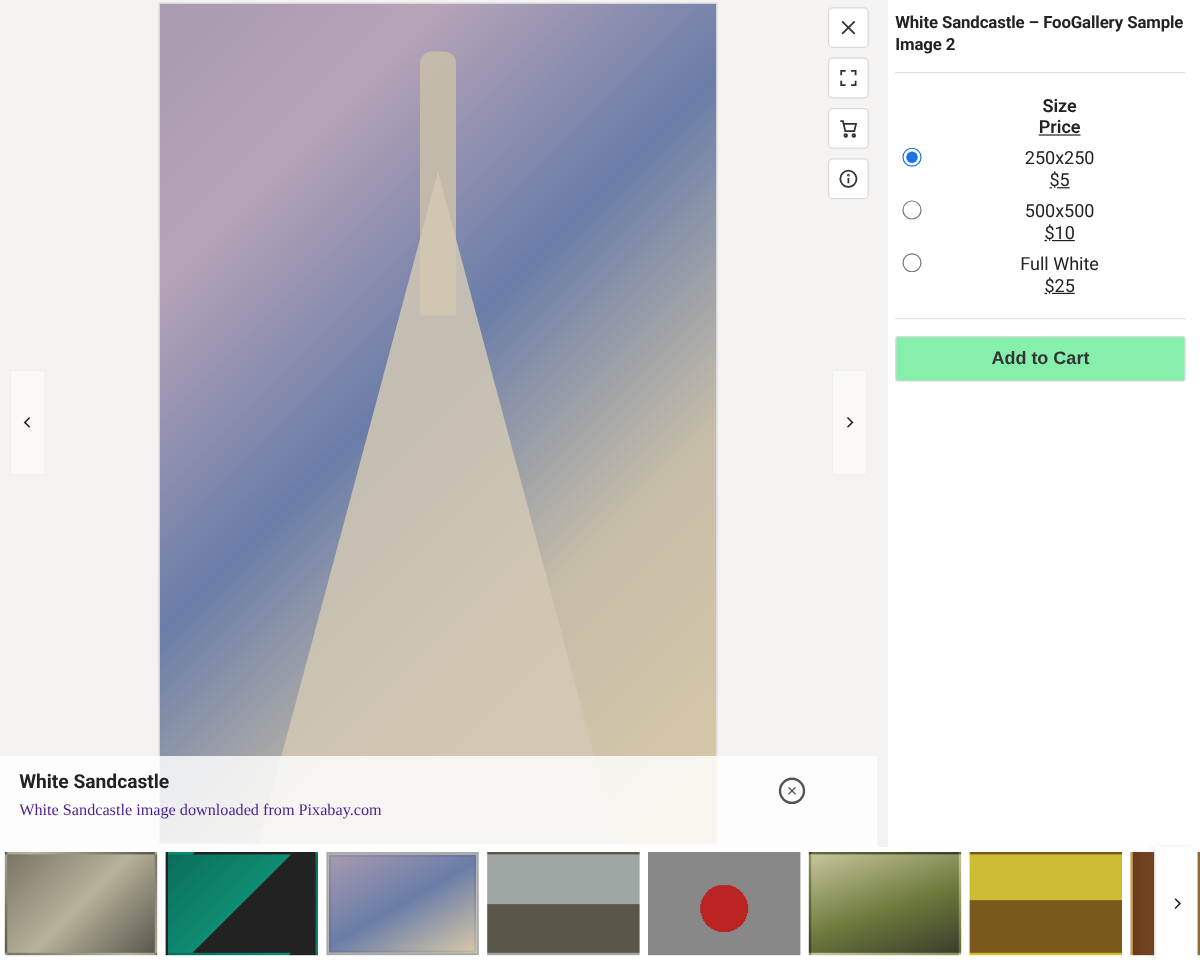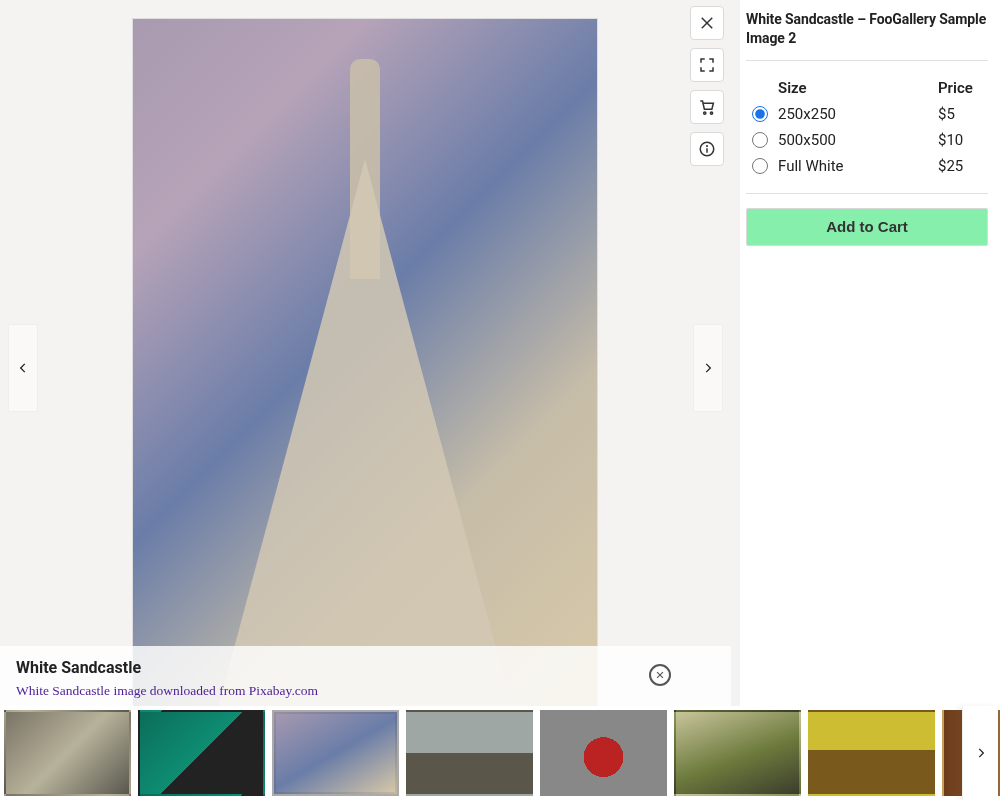--- a/index.html
+++ b/index.html
@@ -8,21 +8,21 @@
     background: #f4f3f2;
     width: 1000px;
     height: 800px;
     overflow: hidden;
     position: relative;
     color: #222;
   }
 
   .viewer {
     position: absolute;
-    top: 16px;
+    top: 0;
     left: 0;
     width: 731px;
     height: 706px;
     background: #f4f3f2;
     overflow: hidden;
   }
 
   .main-image {
     position: absolute;
     left: 132px;
@@ -108,30 +108,31 @@
     border-bottom:1px solid #e0e0e0;
     margin-bottom:14px;
   }
   .size-header, .size-row {
     display:flex;
     align-items:center;
     font-size:15px;
     padding:4px 0;
     padding-left:32px;
     position:relative;
+    flex-direction:column;
   }
   .size-header { font-weight:600; }
   .size-row input[type=radio] {
     position:absolute;
     left:6px;
     width:16px; height:16px;
     accent-color:#1a73e8;
   }
   .size-name { flex:1; }
-  .size-price { text-align:left; min-width:50px; }
+  .size-price { text-align:center; min-width:50px;text-decoration:underline; }
 
   .sidebar hr {
     border:none;
     border-top:1px solid #e0e0e0;
     margin:14px 0;
   }
   .add-cart {
     width:100%;
     height:38px;
     border:1px solid #d9d9d9;

